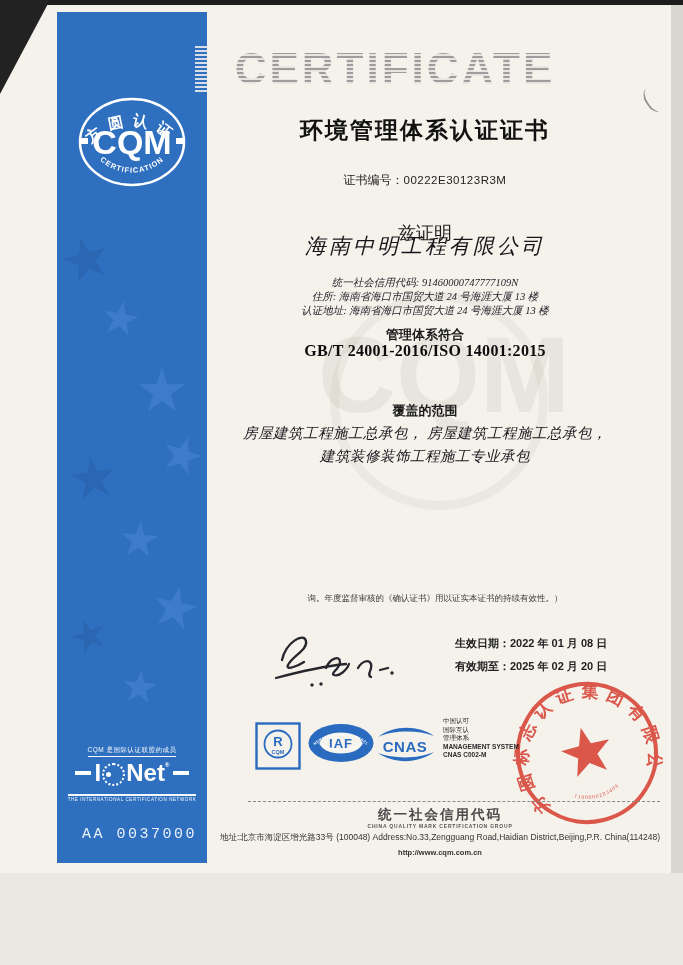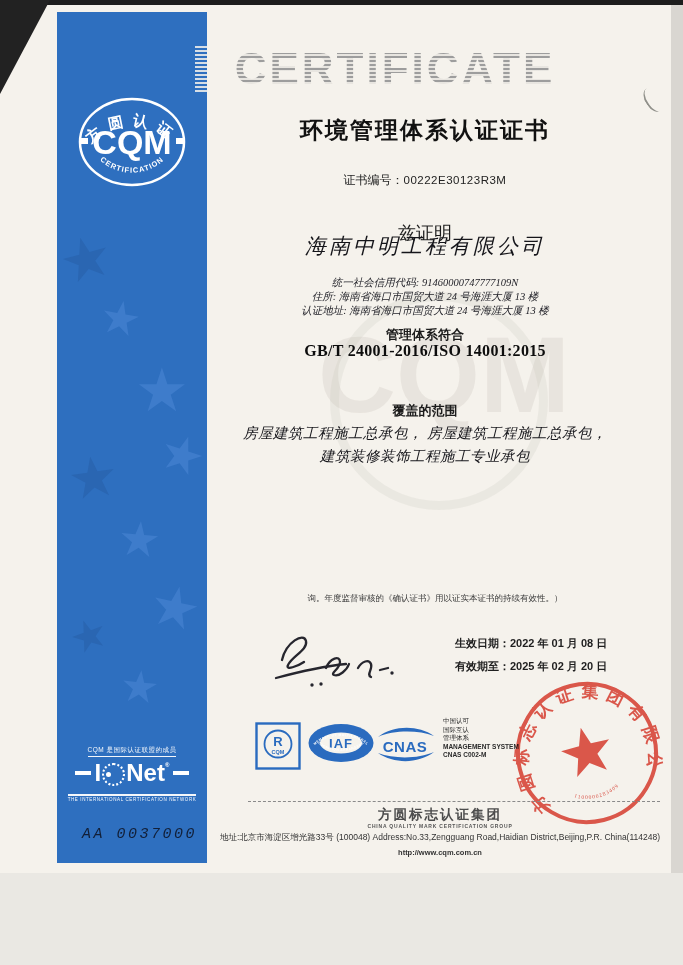--- a/index.html
+++ b/index.html
@@ -39,21 +39,21 @@
   .iqnet-dash{display:inline-block;width:16px;height:4px;background:#fff;}
   .iqnet-word{font-size:24px;font-weight:bold;letter-spacing:0;display:flex;align-items:center;}
   .iqnet-q{display:inline-block;width:19px;height:19px;border:2.5px dotted #fff;
            border-radius:50%;position:relative;margin:0 1px;top:1px;}
   .iqnet-q::after{content:"";position:absolute;left:2px;top:7px;width:5px;height:5px;
                   background:#fff;border-radius:50%;}
   .iqnet-reg{font-size:6px;vertical-align:top;position:relative;top:-8px;}
   .iqnet-sub{display:inline-block;margin-top:2px;border-top:2.5px solid #fff;
              font-size:4.5px;letter-spacing:.6px;padding-top:1px;opacity:.95;}
   .serial{left:25px;top:814px;font-family:"Liberation Mono",monospace;
-          font-size:15px;letter-spacing:2.5px;color:#0f172a;opacity:.9;font-style:italic;}
+          font-size:15px;letter-spacing:2.5px;color:#ffffff;opacity:.9;}
 
   
   .wm-ring{left:330px;top:292px;width:200px;height:200px;border:9px solid rgba(190,186,176,.18);
            border-radius:50%;}
   .wm-text{left:318px;top:312px;width:250px;text-align:center;
            font-family:"Liberation Sans",sans-serif;font-weight:bold;font-size:108px;
            color:rgba(196,191,181,.26);letter-spacing:0;}
 
   
   .cert-header{left:195px;top:44px;width:400px;text-align:center;
@@ -257,21 +257,21 @@
     <text font-size="17" font-weight="bold" letter-spacing="7" fill="currentColor">
       <textPath href="#sealTop">方圆标志认证集团有限公司</textPath>
     </text>
     <path d="M75,49 L81.1,66.6 L99.7,67 L84.9,78.2 L90.3,96 L75,85.4 L59.7,96 L65.1,78.2 L50.3,67 L68.9,66.6 Z" fill="currentColor"></path>
     <text font-size="5.5" letter-spacing="1" fill="currentColor">
       <textPath href="#sealNum" startOffset="50%" text-anchor="middle">1100000283409</textPath>
     </text>
   </svg>
 
   <div class="abs foot-sep"></div>
-  <div class="abs foot-group">方圆标志认证集团</div>
+  <div class="abs foot-group">统一社会信用代码</div>
   <div class="abs foot-group-en">CHINA QUALITY MARK CERTIFICATION GROUP</div>
   <div class="abs foot-addr">
     <span>地址:北京市海淀区增光路33号 (100048)</span>
     <span>Address:No.33,Zengguang Road,Haidian District,Beijing,P.R. China(114248)</span>
   </div>
   <div class="abs foot-web">http://www.cqm.com.cn</div>
 
 </div>
 
 </body></html>

